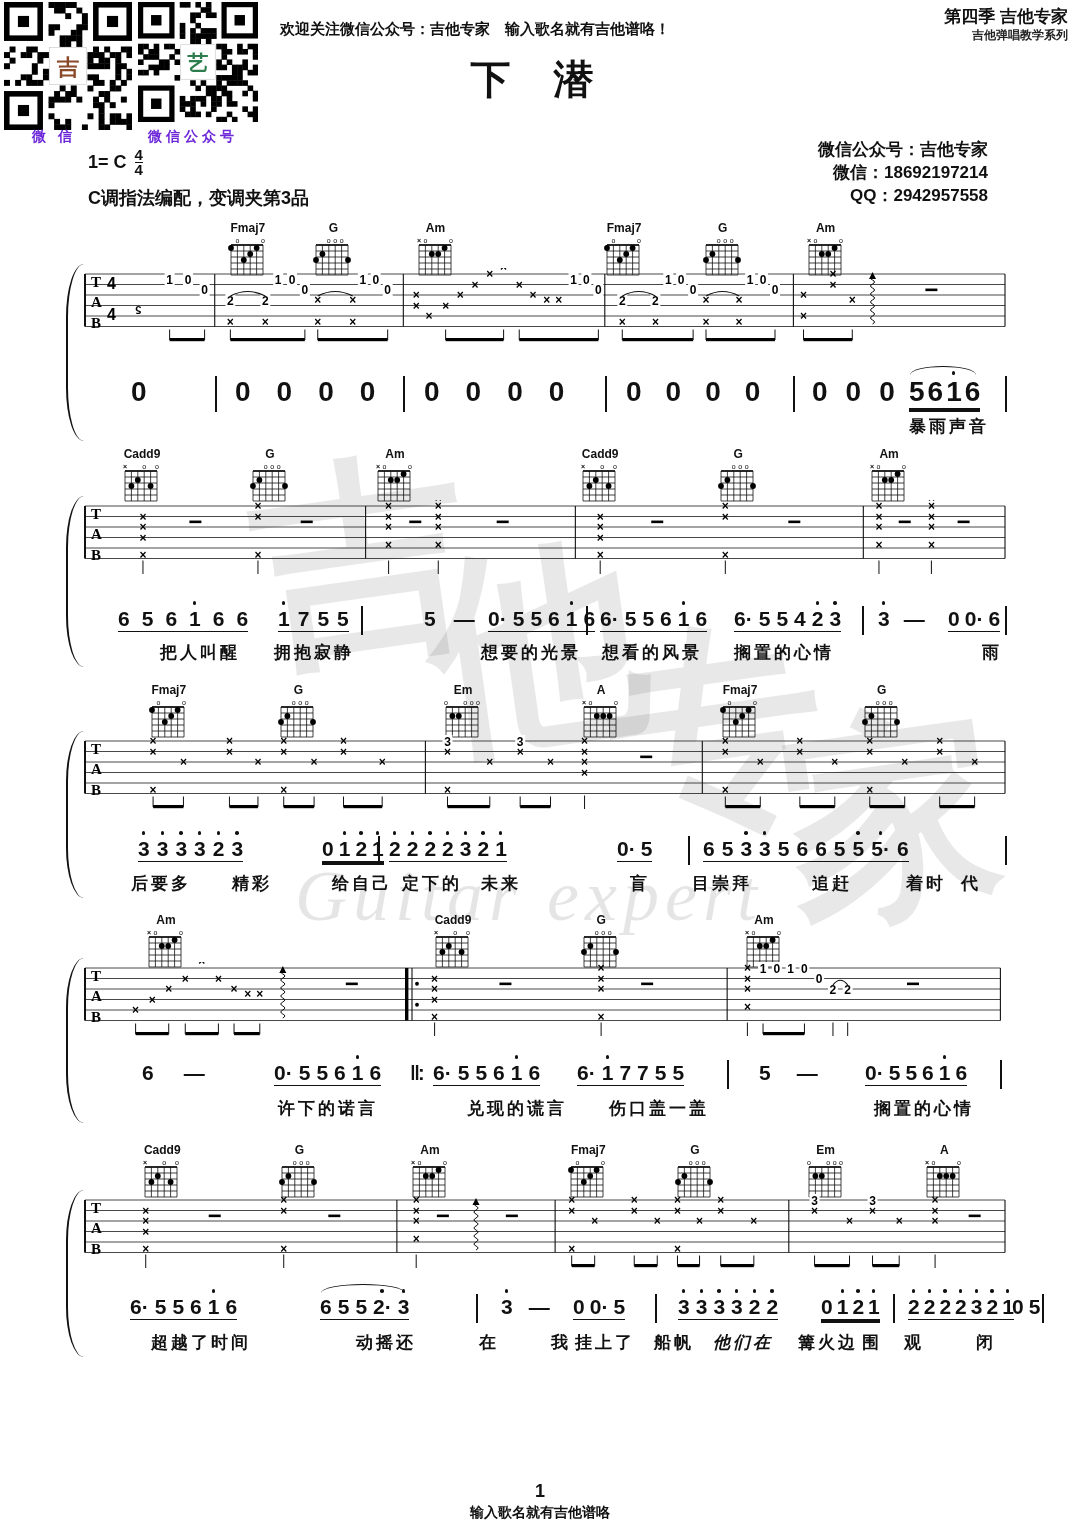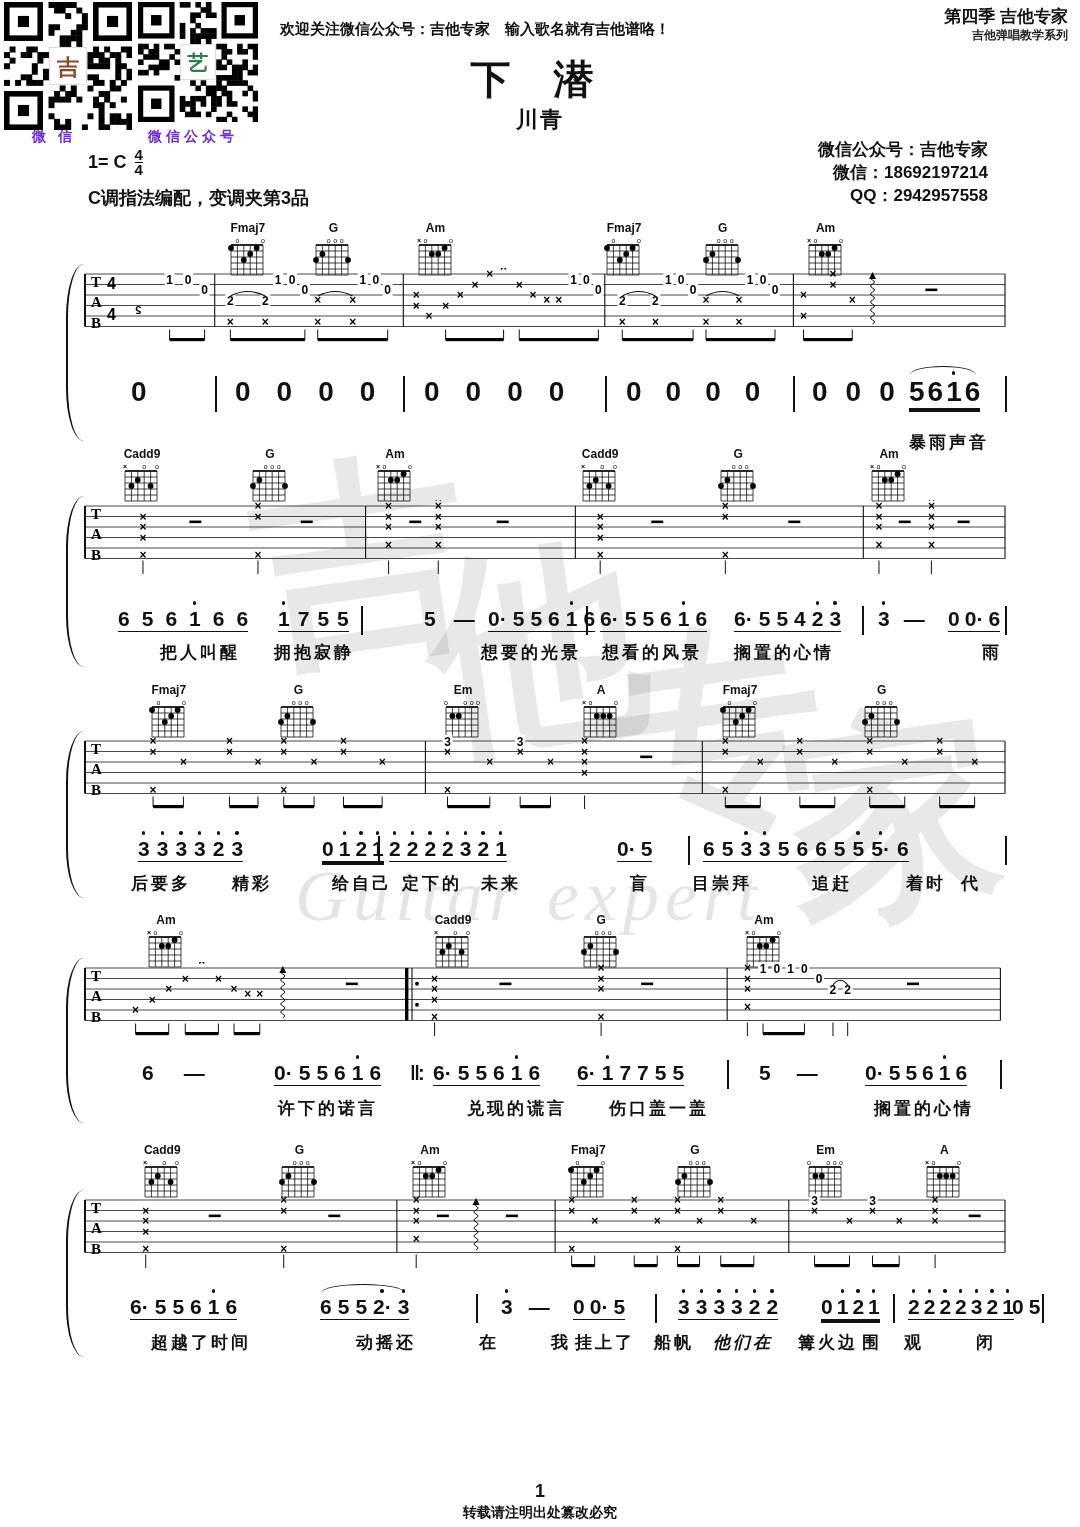--- a/index.html
+++ b/index.html
@@ -330,21 +330,20 @@
       </svg>
     </div>
   <span class="qr-label" style="left:32px;top:128px;">微 信</span>
   <span class="qr-label" style="left:148px;top:128px;font-family:Liberation Mono, monospace;">微信公众号</span>
 
   <div class="welcome">欢迎关注微信公众号：吉他专家　输入歌名就有吉他谱咯！</div>
   <div class="series1">第四季 吉他专家</div>
   <div class="series2">吉他弹唱教学系列</div>
 
   <div class="title">下 潜</div>
-  <div class="artist">川青</div>
 
   <div class="keysig">
     <span>1= C</span>
     <span class="frac">
       <b>4</b>
       <b class="fb">4</b>
     </span>
   </div>
   <div class="capo">C调指法编配，变调夹第3品</div>
 
@@ -651,21 +650,21 @@
           <span class="tk">5</span>
           <span class="tk">6</span>
           <span class="tk">1<i class="hd"></i></span>
           <span class="tk">6</span>
         </div>
         <div class="mbar" style="left: 215px; top: 376px; height: 36px;"></div>
         <div class="mbar" style="left: 403px; top: 376px; height: 36px;"></div>
         <div class="mbar" style="left: 605px; top: 376px; height: 36px;"></div>
         <div class="mbar" style="left: 793px; top: 376px; height: 36px;"></div>
         <div class="mbar" style="left: 1005px; top: 376px; height: 36px;"></div>
-        <span class="lyric" style="left: 909px; top: 415px; margin-top: 16px;">暴雨声音</span>
+        <span class="lyric" style="left: 909px; top: 415px;">暴雨声音</span>
       </div>
       <div class="system">
         <div class="brace" style="left: 66px; top: 496px; height: 171px;"></div>
         <div class="chord" style="left: 112.04px; top: 448px;"><span class="cname">Cadd9</span><svg xmlns="http://www.w3.org/2000/svg" width="44" height="44">
             <g transform="translate(5,10)">
               <line x1="0" y1="0" x2="0" y2="30" stroke="#111" stroke-width="0.8"></line>
               <line x1="6.4" y1="0" x2="6.4" y2="30" stroke="#111" stroke-width="0.8"></line>
               <line x1="12.8" y1="0" x2="12.8" y2="30" stroke="#111" stroke-width="0.8"></line>
               <line x1="19.200000000000003" y1="0" x2="19.200000000000003" y2="30" stroke="#111" stroke-width="0.8"></line>
               <line x1="25.6" y1="0" x2="25.6" y2="30" stroke="#111" stroke-width="0.8"></line>
@@ -1711,14 +1710,14 @@
         <span class="lyric" style="left: 654px; top: 1331px;">船帆</span>
         <span class="lyric" style="left: 713px; top: 1331px; font-style: italic;">他们在</span>
         <span class="lyric" style="left: 798px; top: 1331px;">篝火边</span>
         <span class="lyric" style="left: 862px; top: 1331px;">围</span>
         <span class="lyric" style="left: 904px; top: 1331px;">观</span>
         <span class="lyric" style="left: 976px; top: 1331px;">闭</span>
       </div>
     </div>
 
   <div class="pageno">1</div>
-  <div class="notice">转载请注明出处篡改必究</div>
+  <div class="notice">输入歌名就有吉他谱咯</div>
 </div>
 
 </body></html>

